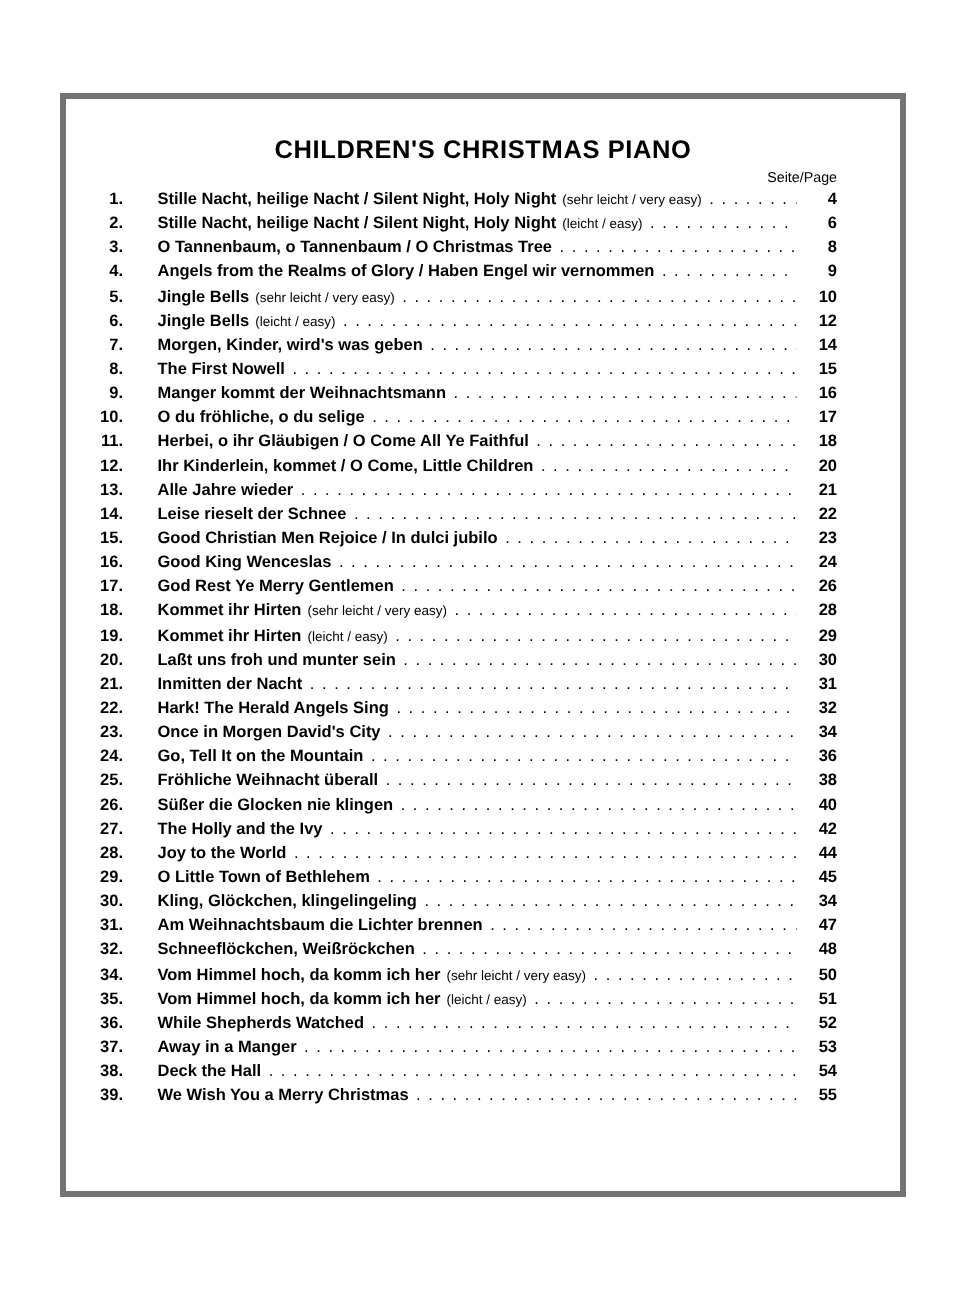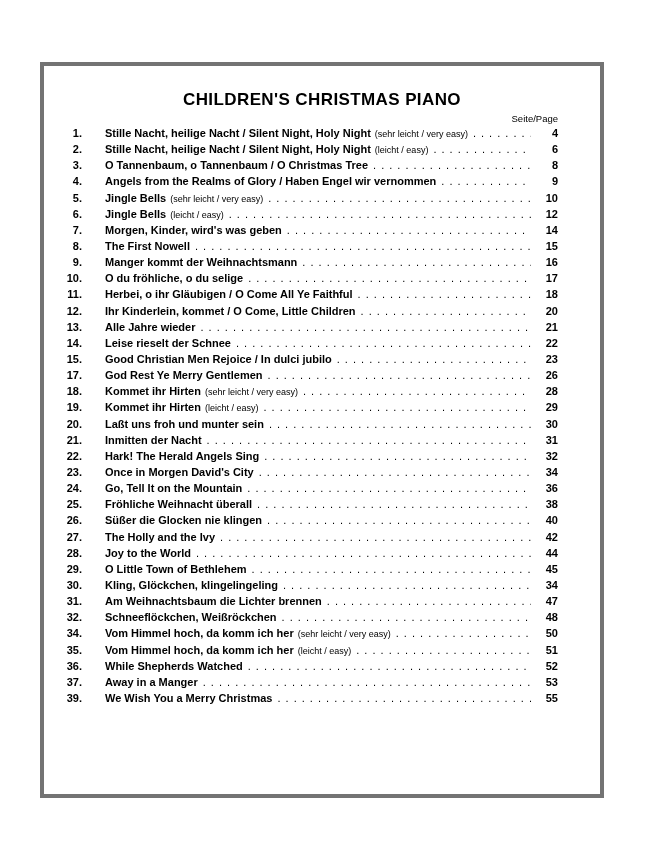--- a/index.html
+++ b/index.html
@@ -186,20 +186,26 @@
           <span class="leaders"></span>
           <span class="pagenum">22</span>
         </div>
         <div class="toc-row">
           <span class="num">15.</span>
           <span class="title">Good Christian Men Rejoice / In dulci jubilo</span>
           <span class="leaders"></span>
           <span class="pagenum">23</span>
         </div>
         <div class="toc-row">
+          <span class="num">16.</span>
+          <span class="title">Good King Wenceslas</span>
+          <span class="leaders"></span>
+          <span class="pagenum">24</span>
+        </div>
+        <div class="toc-row">
           <span class="num">17.</span>
           <span class="title">God Rest Ye Merry Gentlemen</span>
           <span class="leaders"></span>
           <span class="pagenum">26</span>
         </div>
         <div class="toc-row">
           <span class="num">18.</span>
           <span class="title">Kommet ihr Hirten</span>
           <span class="qual">(sehr leicht / very easy)</span>
           <span class="leaders"></span>
@@ -308,20 +314,26 @@
           <span class="num">36.</span>
           <span class="title">While Shepherds Watched</span>
           <span class="leaders"></span>
           <span class="pagenum">52</span>
         </div>
         <div class="toc-row">
           <span class="num">37.</span>
           <span class="title">Away in a Manger</span>
           <span class="leaders"></span>
           <span class="pagenum">53</span>
+        </div>
+        <div class="toc-row">
+          <span class="num">38.</span>
+          <span class="title">Deck the Hall</span>
+          <span class="leaders"></span>
+          <span class="pagenum">54</span>
         </div>
         <div class="toc-row">
           <span class="num">39.</span>
           <span class="title">We Wish You a Merry Christmas</span>
           <span class="leaders"></span>
           <span class="pagenum">55</span>
         </div>
       </div>
   </div>
 </div>

